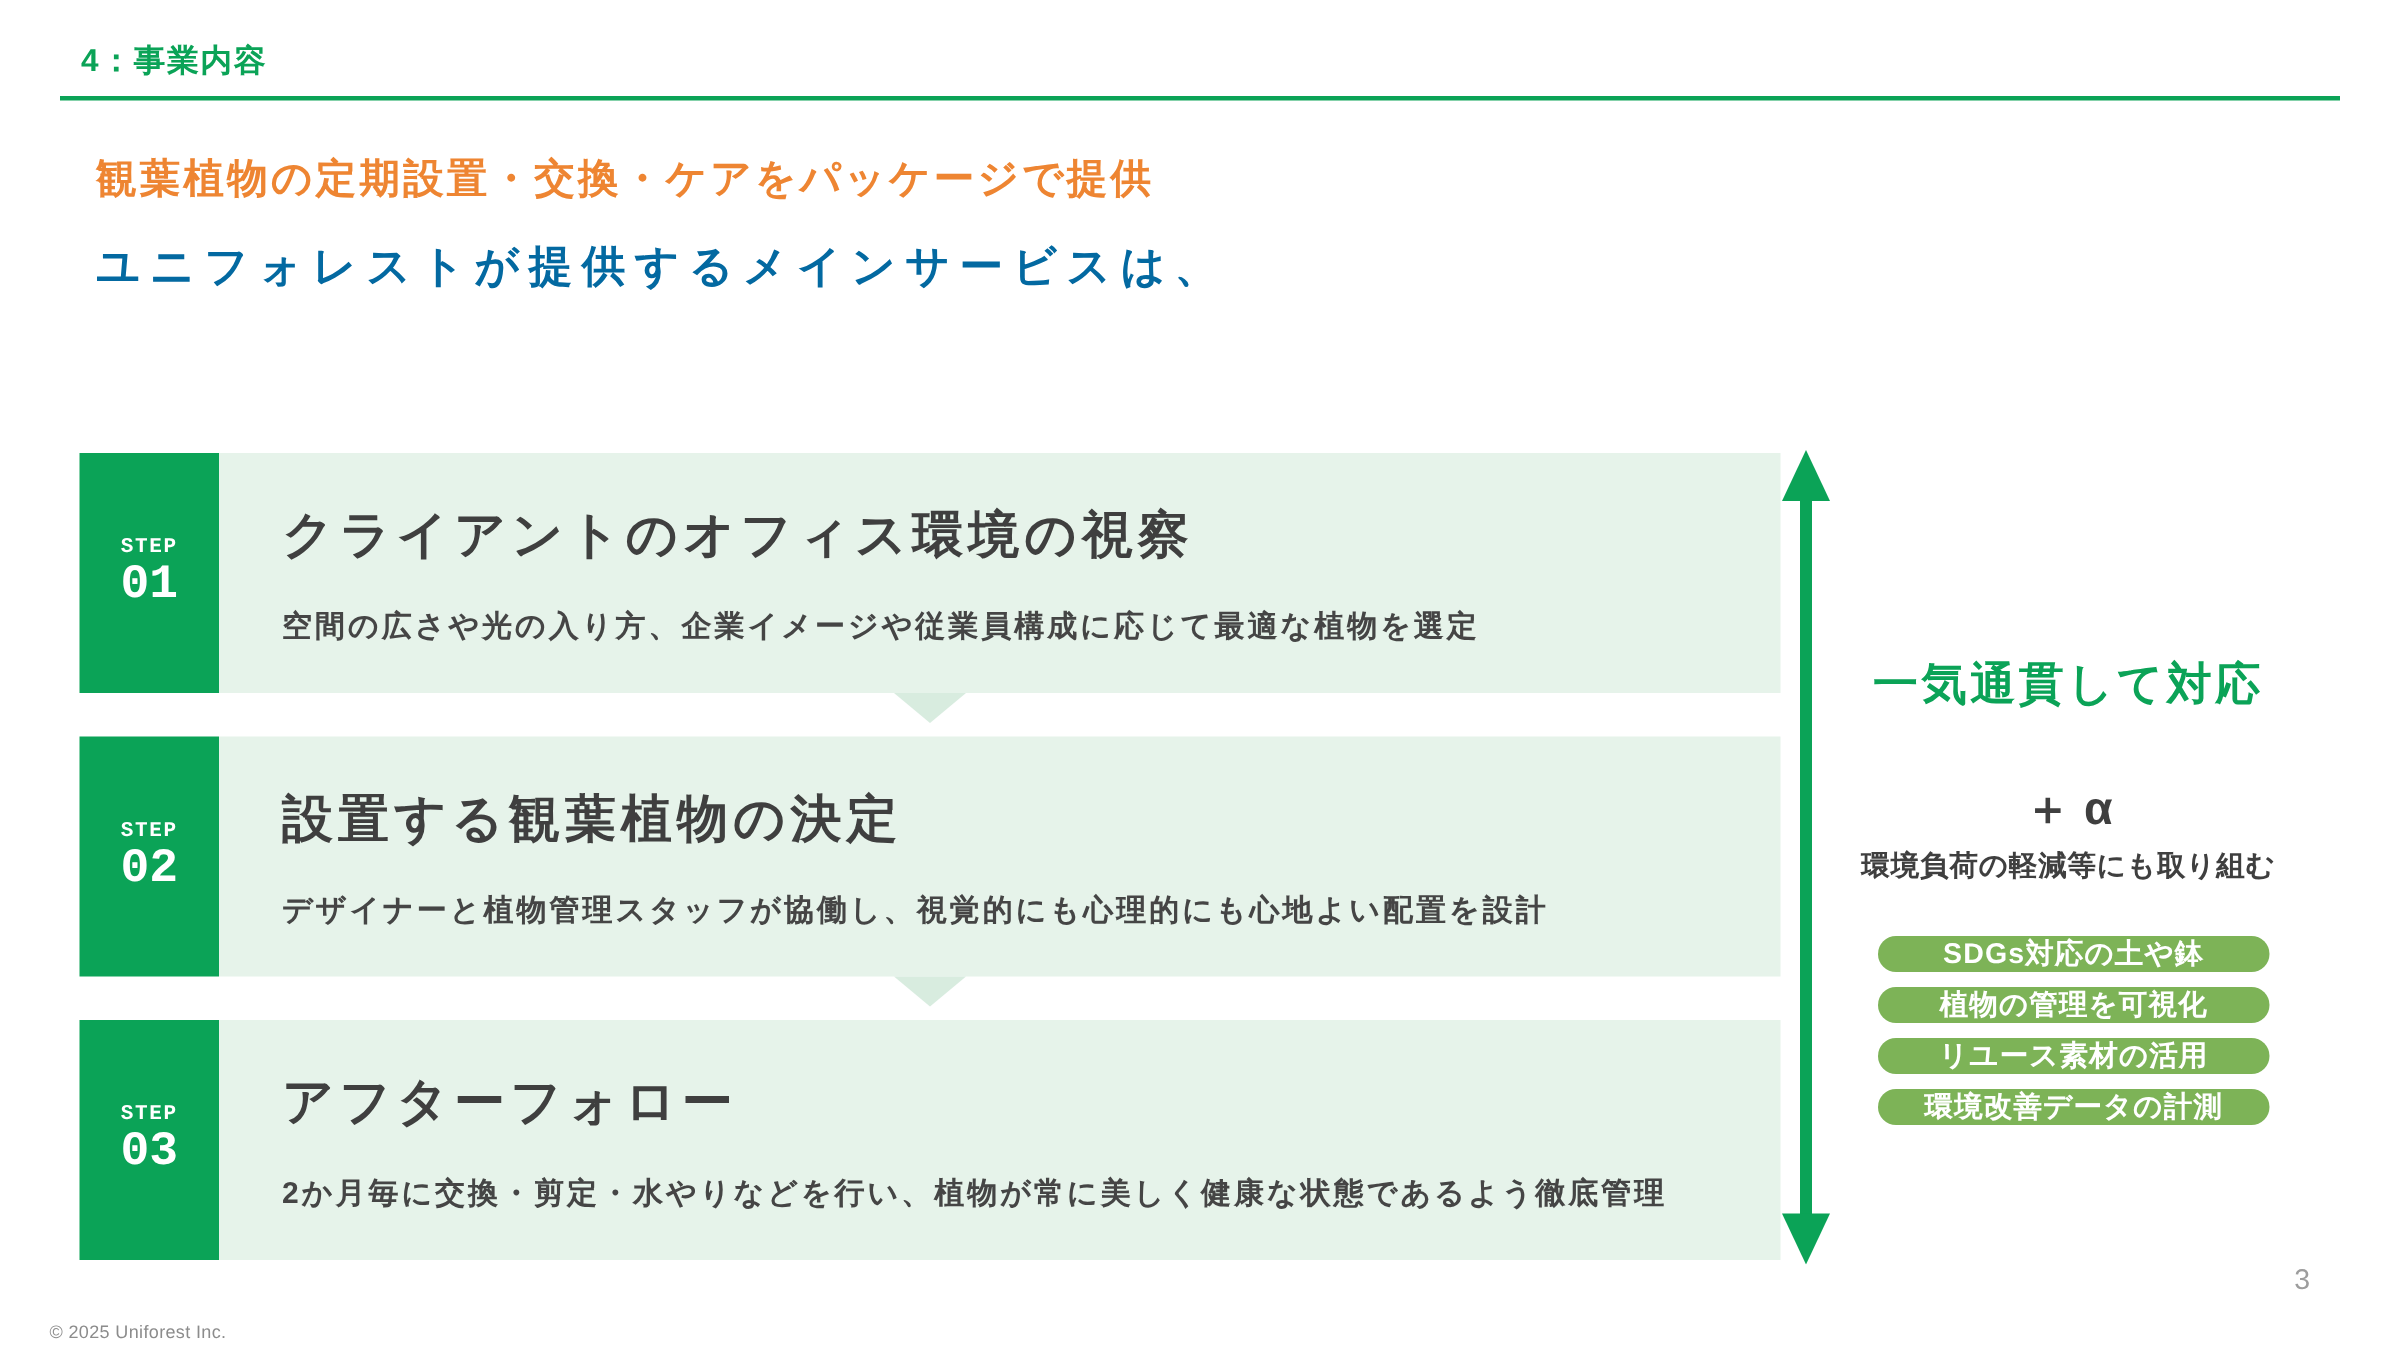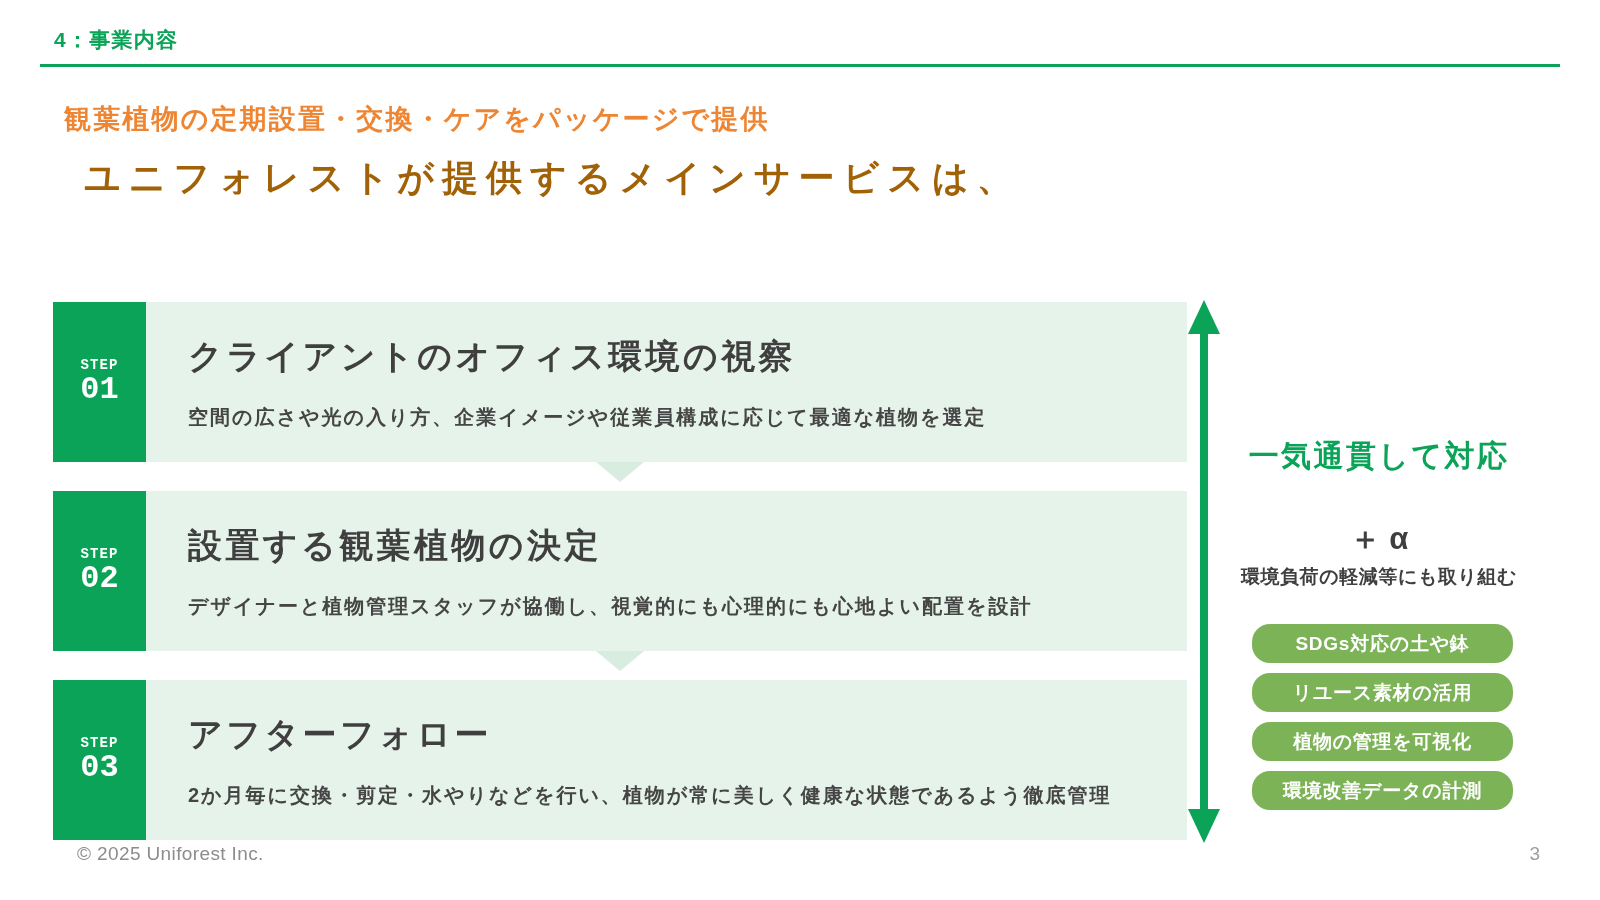--- a/index.html
+++ b/index.html
@@ -24,22 +24,22 @@
   }
 
   
   .orange-heading {
     position:absolute; left:64px; top:101px;
     font-size:27px; font-weight:bold; color:#ee8532;
     letter-spacing:0.08em;
   }
   .main-title {
     position:absolute; left:64px; top:153px;
-    font-size:36px; font-weight:bold; color:#a16207;
-    letter-spacing:0.22em; line-height:50px;margin-left:20px;
+    font-size:29px; font-weight:bold; color:#0369a1;
+    letter-spacing:0.22em; line-height:50px;
   }
 
   
   .steps {
     position:absolute; left:53px; top:302px; width:1134px;
   }
   .step-row { display:flex; height:160px; }
   .step-label {
     width:93px; background:#0ba357; color:#ffffff;
     display:flex; flex-direction:column;
@@ -86,30 +86,30 @@
   .plus-alpha-caption {
     position:absolute; left:1212px; top:564px; width:334px;
     text-align:center; font-size:19px; font-weight:bold; color:#3f3f3f;
     letter-spacing:0.03em;
   }
   .pill-list {
     position:absolute; left:1252px; top:624px; width:261px;
     display:flex; flex-direction:column; gap:10px;
   }
   .pill {
-    height:39px; border-radius:18px; background:#7db357;
+    height:24px; border-radius:18px; background:#7db357;
     color:#ffffff; font-size:19px; font-weight:bold;
     display:flex; align-items:center; justify-content:center;
     letter-spacing:0.04em;
   }
 
   
   .copyright {
-    position:absolute; left:33px; top:843px;
-    font-size:19px; color:#8c8c8c; letter-spacing:0.02em;margin-left:44px;
+    position:absolute; left:33px; top:881px;
+    font-size:12px; color:#8c8c8c; letter-spacing:0.02em;
   }
   .page-number {
     position:absolute; right:60px; top:843px;
     font-size:19px; color:#9d9d9d;
   }
 </style>
 </head>
 <body>
 
 <div class="section-label">4：事業内容</div>
@@ -170,19 +170,19 @@
   <rect x="15" y="30" width="8" height="483" fill="#0ba357"></rect>
   <polygon points="19,543 3,509 35,509" fill="#0ba357"></polygon>
 </svg>
 
 <div class="catch-copy">一気通貫して対応</div>
 <div class="plus-alpha">＋ α</div>
 <div class="plus-alpha-caption">環境負荷の軽減等にも取り組む</div>
 
 <div class="pill-list">
   <div class="pill">SDGs対応の土や鉢</div>
+  <div class="pill">植物の管理を可視化</div>
   <div class="pill">リユース素材の活用</div>
-  <div class="pill">植物の管理を可視化</div>
   <div class="pill">環境改善データの計測</div>
 </div>
 
 <div class="copyright">© 2025 Uniforest Inc.</div>
 <div class="page-number">3</div>
 
 </body></html>

